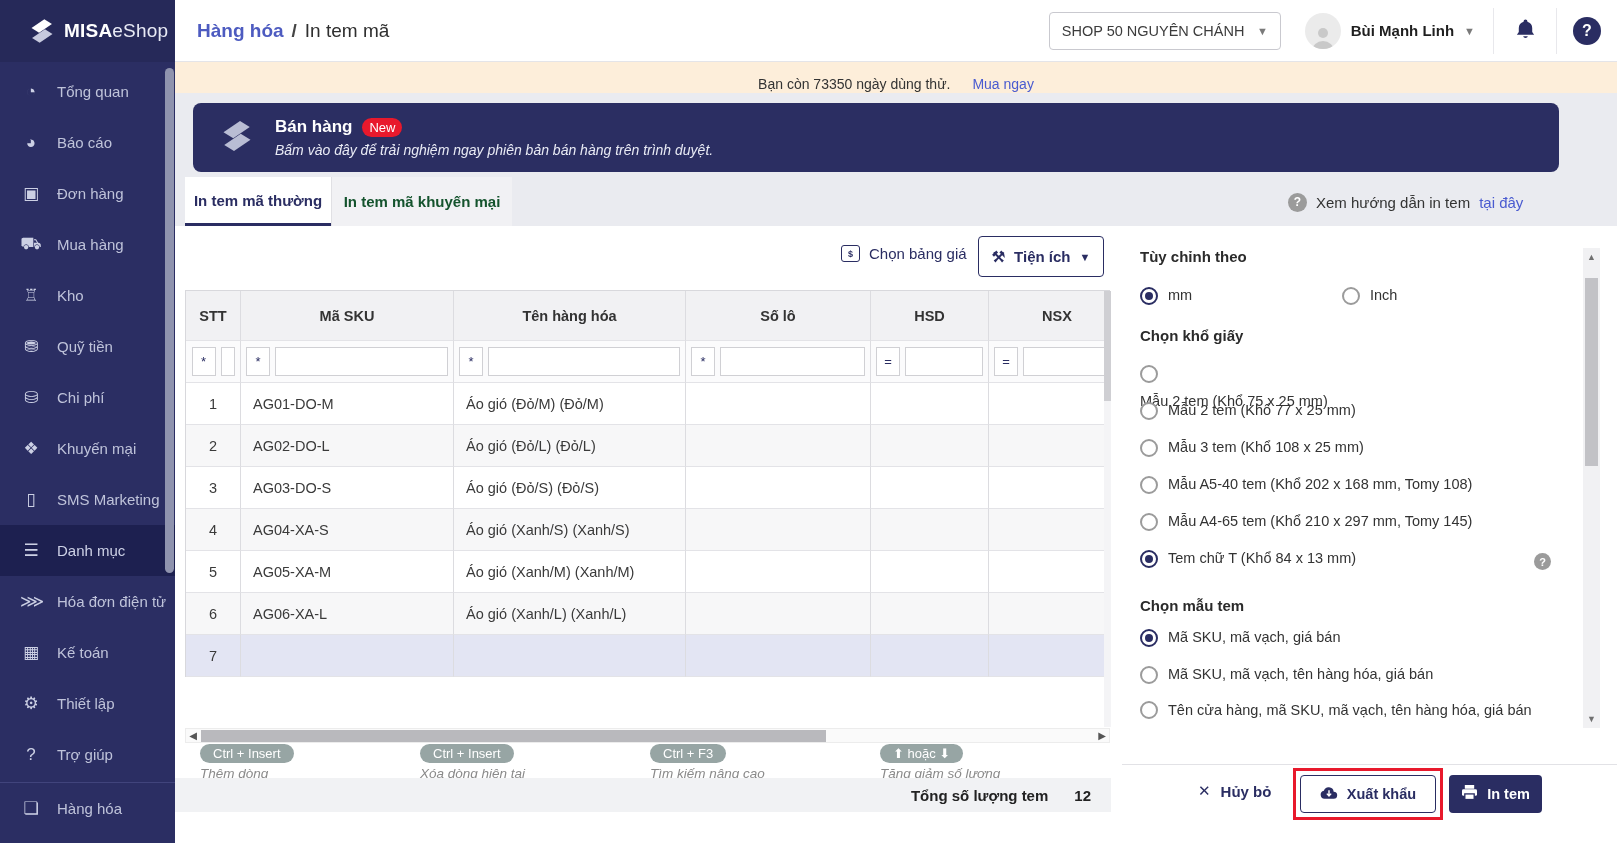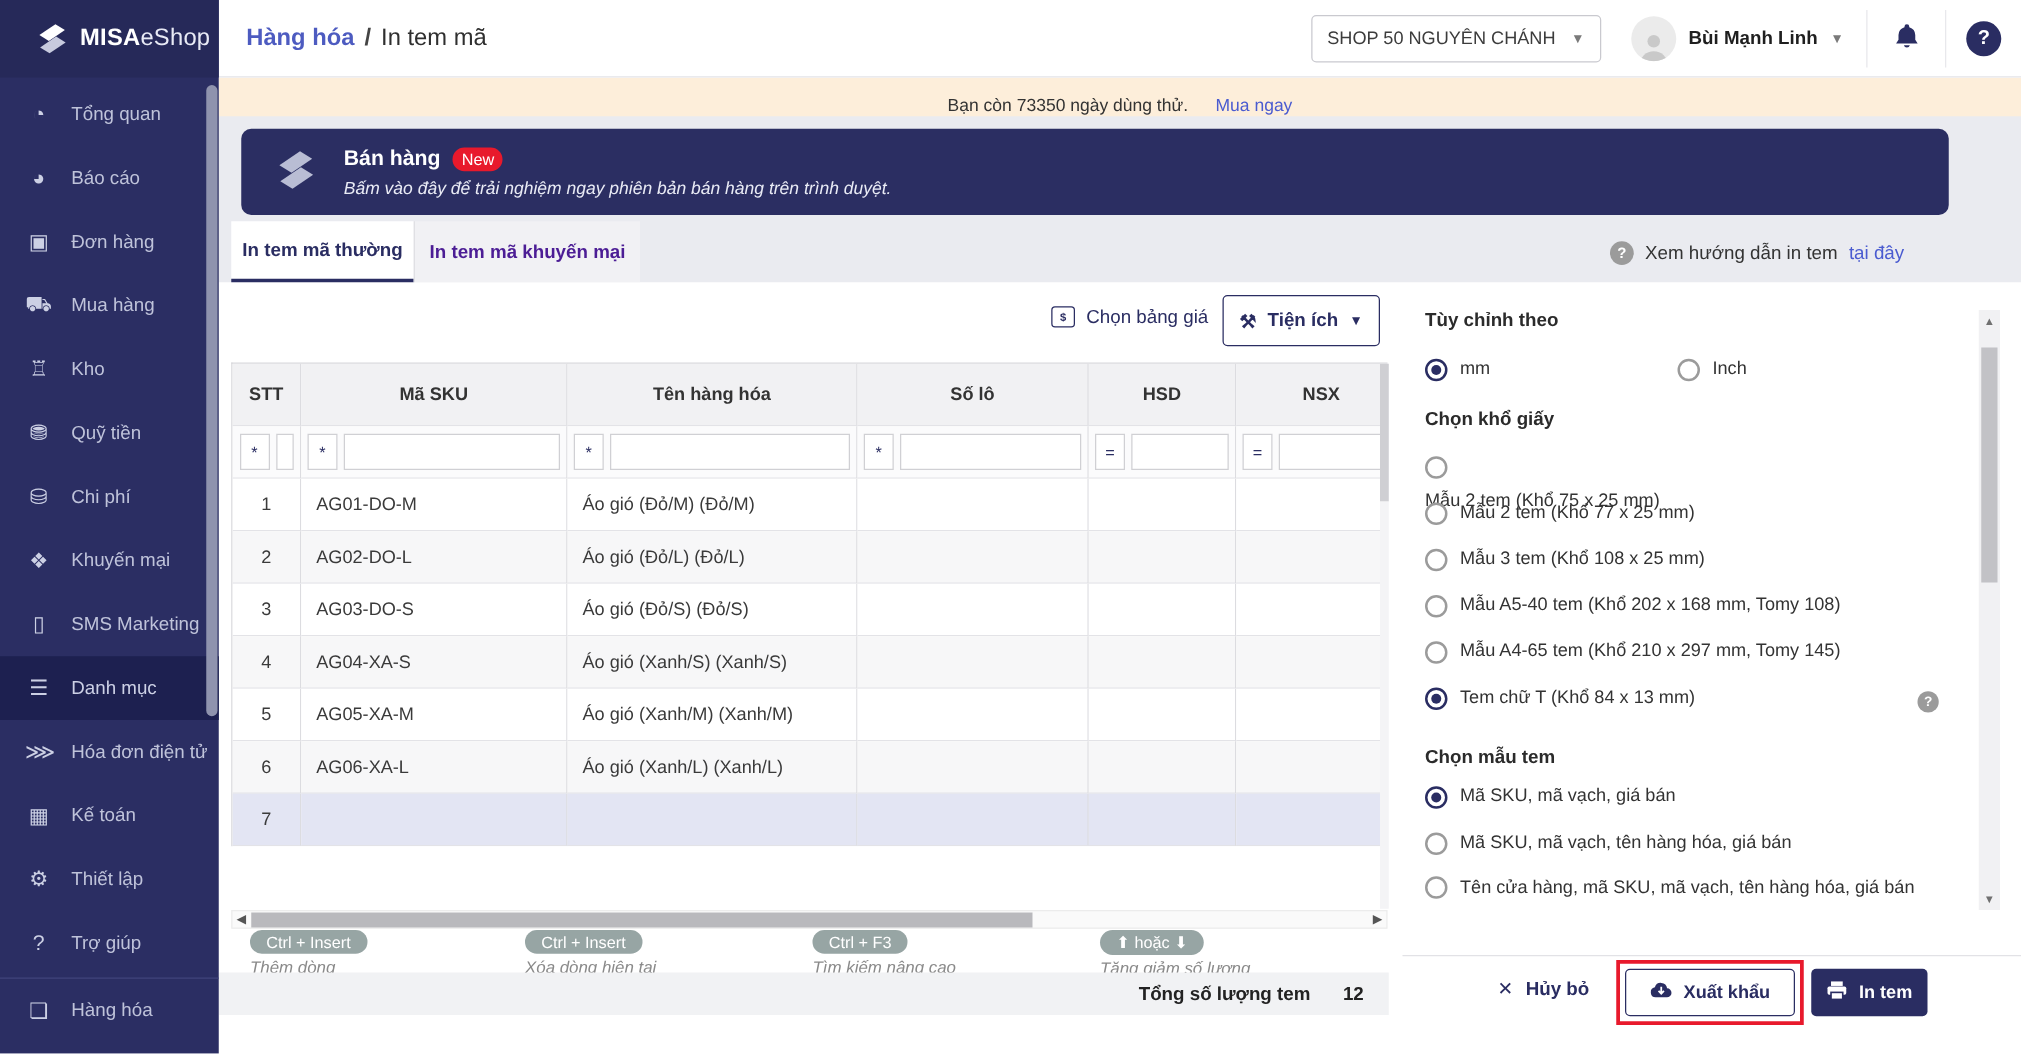--- a/index.html
+++ b/index.html
@@ -48,21 +48,21 @@
   
   .promo { position:absolute; left:193px; top:103px; width:1366px; height:69px; background:#2b2e62; border-radius:8px; display:flex; align-items:center; padding:0 26px; gap:20px; cursor:pointer; }
   .promo-text .row1 { display:flex; align-items:center; gap:10px; }
   .promo-title { color:#fff; font-weight:bold; font-size:17px; }
   .promo-badge { background:#e8192c; color:#fff; font-size:13px; border-radius:10px; padding:2px 7px; }
   .promo-sub { color:#e9ebf5; font-style:italic; font-size:14px; margin-top:5px; }
 
   
   .tab { position:absolute; top:177px; height:49px; display:flex; align-items:center; justify-content:center; font-weight:bold; font-size:15px; cursor:pointer; }
   .tab1 { left:185px; width:146px; background:#fff; color:#2a2d62; border-bottom:3px solid #2a2d62; }
-  .tab2 { left:331px; width:181px; background:#f1f1f4; color:#4c1d95; border-left:1px solid #e0e0e4; }
+  .tab2 { left:331px; width:181px; background:#f1f1f4; color:#14532d; border-left:1px solid #e0e0e4; }
   .guide { position:absolute; top:190px; left:1288px; height:24px; display:flex; align-items:center; gap:9px; font-size:15px; color:#333; }
   .guide-q { width:19px; height:19px; border-radius:50%; background:#9b9b9b; color:#fff; font-size:12px; font-weight:bold; display:flex; align-items:center; justify-content:center; }
   .guide a { color:#4a5bd0; text-decoration:none; cursor:pointer; }
 
   
   .content { position:absolute; left:175px; top:226px; width:1442px; height:617px; background:#fff; }
 
   .toolbar-pricelist { position:absolute; left:841px; top:245px; display:flex; align-items:center; gap:9px; color:#2a2d62; font-size:15px; cursor:pointer; }
   .price-ic { width:19px; height:17px; border:1.5px solid #2a2d62; border-radius:3px; font-size:9px; font-weight:bold; color:#2a2d62; display:flex; align-items:center; justify-content:center; }
   .btn-utilities { position:absolute; left:978px; top:236px; width:126px; height:41px; border:1.5px solid #2a2d62; border-radius:4px; background:#fff; color:#2a2d62; font-weight:bold; font-size:15px; display:flex; align-items:center; justify-content:center; gap:9px; cursor:pointer; }

